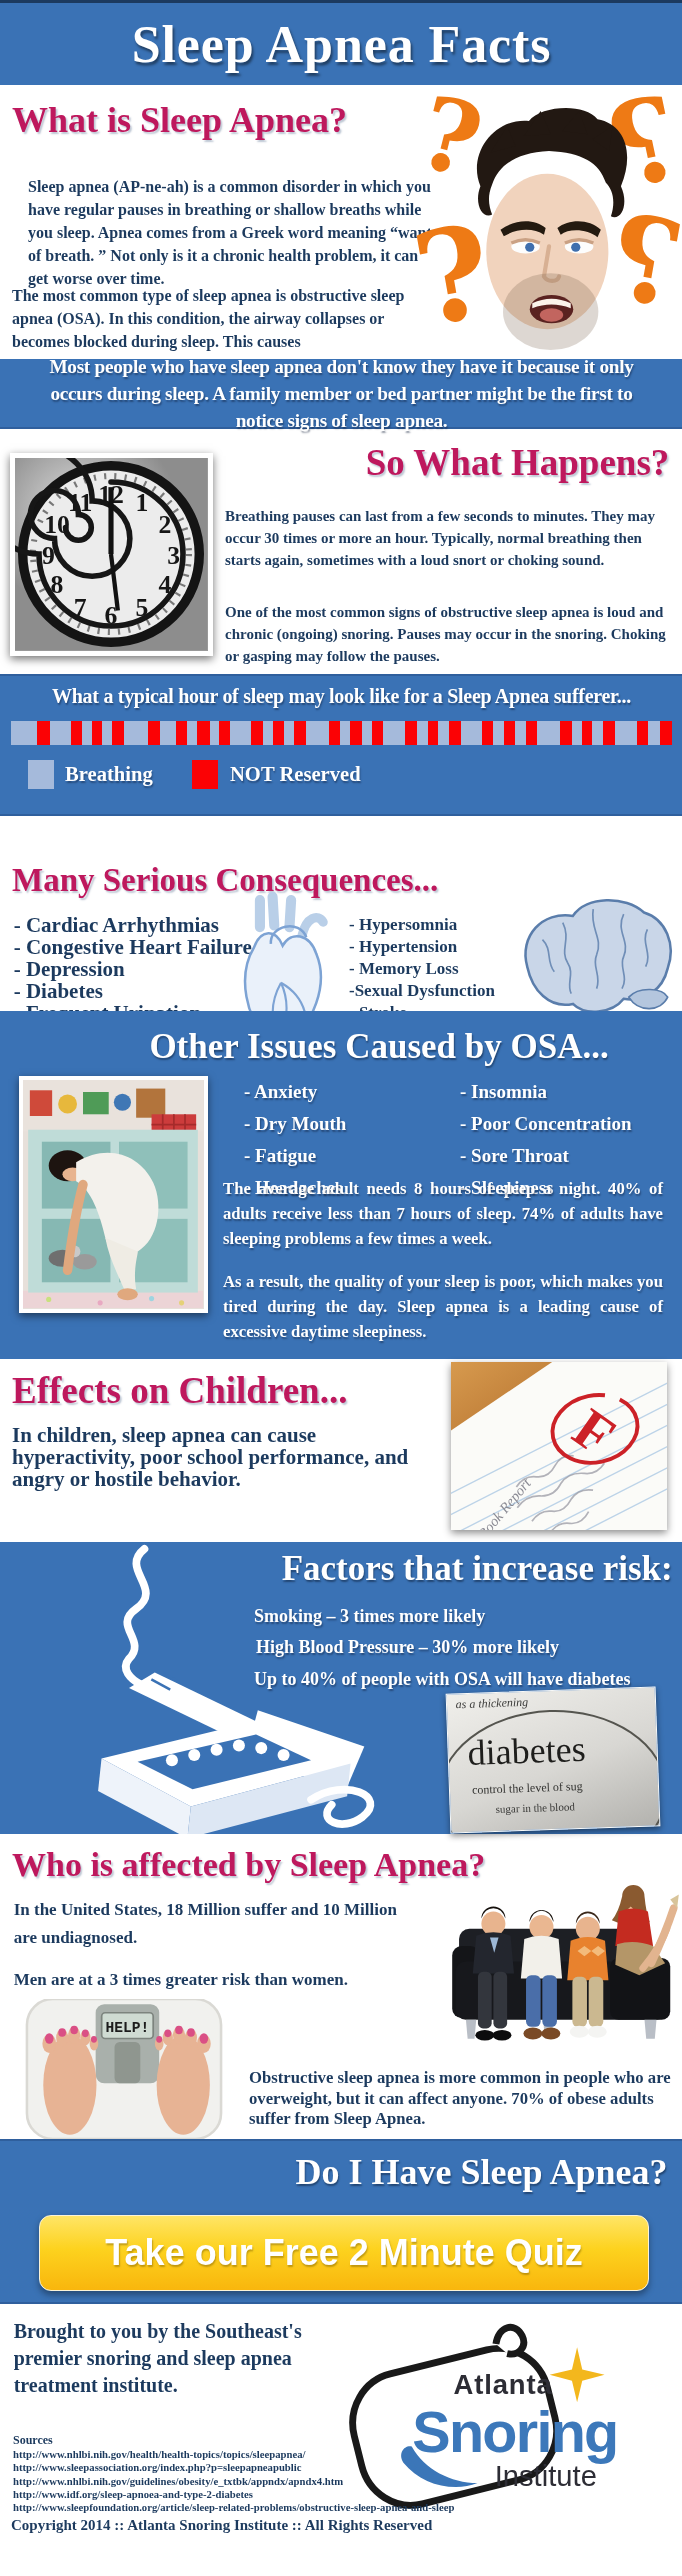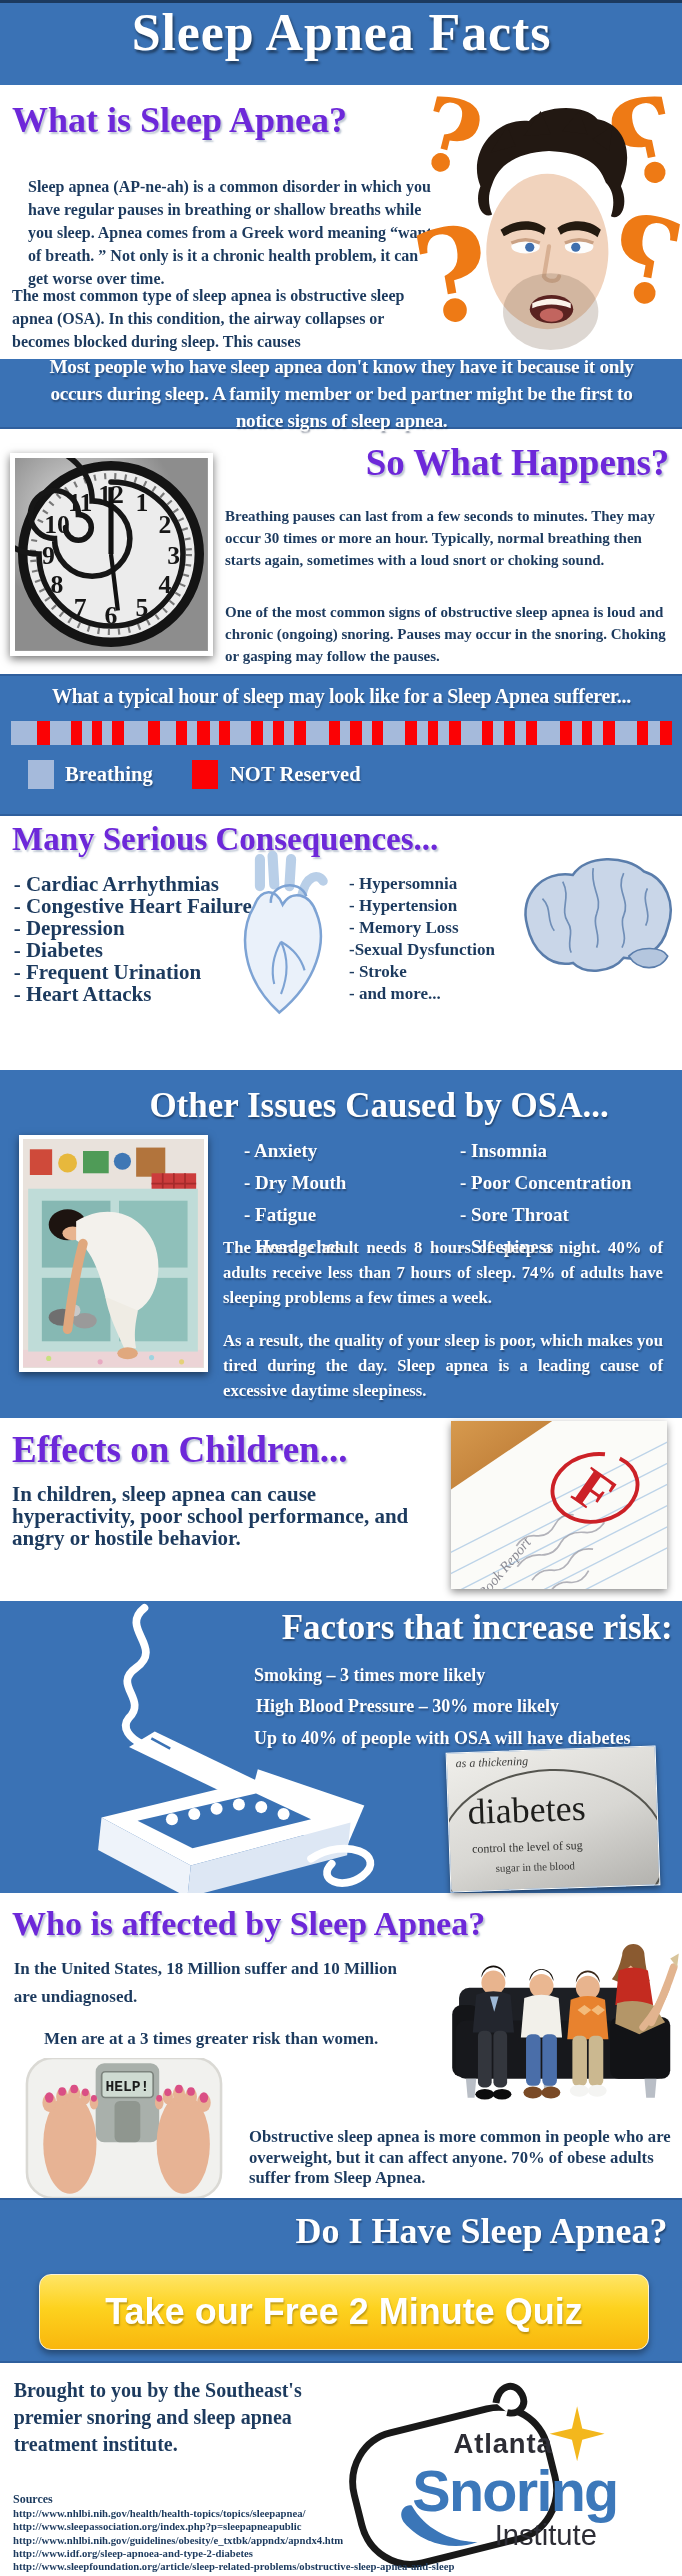--- a/index.html
+++ b/index.html
@@ -3,21 +3,21 @@
 <meta charset="utf-8">
 <style>
   html,body{margin:0;padding:0;background:#ffffff;}
   .serif{font-family:"Liberation Serif","DejaVu Serif",serif;}
   #page{position:relative;width:683px;height:2576px;margin:0 auto;background:#fff;overflow:hidden;
         font-family:"Liberation Serif","DejaVu Serif",serif;border-top:3.4px solid #1c3a5f;box-sizing:border-box;}
   .sec{position:relative;width:683px;box-sizing:border-box;}
   .blue{background:#3a72b5;}
   .abs{position:absolute;}
   h1,h2{margin:0;font-weight:bold;}
-  .h-big{font-size:35px;color:#6d28d9;text-shadow:1.7px 1.7px 1.7px rgba(110,130,160,.45);}
+  .h-big{font-size:35px;color:#be185d;text-shadow:1.7px 1.7px 1.7px rgba(110,130,160,.45);}
   .h-white{color:#fff;text-shadow:0.9px 1.7px 1.7px rgba(10,25,50,.5);}
   .body-txt{color:#1c3a5e;font-weight:bold;}
   .wht-txt{color:#fff;font-weight:bold;text-shadow:0.9px 1.7px 1.7px rgba(10,25,50,.45);}
   .qmark{position:absolute;color:#ee7a15;font-weight:bold;line-height:1;font-family:"DejaVu Serif","Liberation Serif",serif;}
   .framed{border:5.2px solid #fff;box-shadow:0 2.6px 8.6px rgba(0,0,0,.55);box-sizing:border-box;background:#999;}
   .strip{display:flex;height:24px;overflow:hidden;}
   .seg-b{background:#a5badb;}
   .seg-r{background:#fb0205;}
   .swatch{position:absolute;width:26px;height:29px;}
   .list .li{white-space:nowrap;}
@@ -27,21 +27,21 @@
   .btn-quiz span{font-family:"Liberation Sans","DejaVu Sans",sans-serif;font-weight:bold;font-size:36px;color:#fff;
     text-shadow:0.9px 1.7px 1.7px rgba(120,90,0,.45);}
   .src{font-size:10.7px;line-height:13.3px;font-weight:bold;color:#1c3a5e;}
   .just{text-align:justify;}
 </style>
 </head>
 <body>
 
 <div id="page">
 
-  <div class="sec blue" style="height:82px;display:flex;justify-content:center;">
+  <div class="sec blue" style="height:82px;display:flex;align-items:center;justify-content:center;">
     <h1 class="h-white serif" style="font-size:52px;letter-spacing:0.9px;text-shadow:1.7px 2.6px 2.6px rgba(0,0,0,.45);">Sleep Apnea Facts</h1>
   </div>
 
   <div class="sec" style="height:274px;">
     <h2 class="abs h-big" style="left:12px;top:13.7px;font-size:36px;">What is Sleep Apnea?</h2>
     <p class="abs body-txt" style="left:12px;top:74px;width:410px;font-size:16px;line-height:23px;margin:16px;">Sleep apnea (AP-ne-ah) is a common disorder in which you have regular pauses in breathing or shallow  breaths while you sleep. Apnea comes from a Greek word meaning “want of breath. ” Not only is it a chronic health problem,  it can get worse over time.</p>
     <p class="abs body-txt" style="left:12px;top:199px;width:410px;font-size:16px;line-height:23px;margin:0;">The most common type of sleep apnea is obstructive sleep apnea (OSA). In this condition, the airway collapses or becomes blocked during sleep. This causes</p>
 
     <div class="abs" style="left:416px;top:0;width:266px;height:274px;">
       <span class="qmark" style="left:5.2px;top:1.7px;font-size:100px;transform:rotate(14deg);">?</span>
@@ -162,21 +162,21 @@
         <div class="seg-r" style="flex: 12 12 0px;"></div>
         <div class="seg-b" style="flex: 14 14 0px;"></div>
         <div class="seg-r" style="flex: 13 13 0px;"></div>
       </div>
     <div class="swatch seg-b" style="left: 27.5px; top: 84px; background: rgb(165, 186, 219);"></div>
     <div class="abs wht-txt" style="left:65px;top:87px;font-size:20.6px;">Breathing</div>
     <div class="swatch seg-r" style="left: 192px; top: 84px; background: rgb(251, 2, 5);"></div>
     <div class="abs wht-txt" style="left:230px;top:87px;font-size:20.6px;">NOT Reserved</div>
   </div>
 
-  <div class="sec" style="height:254px;">
+  <div class="sec" style="height:154px;margin-top:41px;">
     <h2 class="abs h-big" style="left:12px;top:5.2px;font-size:33px;">Many Serious Consequences...</h2>
     <div class="abs list body-txt" style="left:13.7px;top:57px;font-size:21px;line-height:22px;">
         <div class="li">- Cardiac Arrhythmias</div>
         <div class="li">- Congestive Heart Failure</div>
         <div class="li">- Depression</div>
         <div class="li">- Diabetes</div>
         <div class="li">- Frequent Urination</div>
         <div class="li">- Heart Attacks</div>
       </div>
     <div class="abs list body-txt" style="left:349px;top:57px;font-size:17px;line-height:22px;">
@@ -320,21 +320,21 @@
       <div class="abs" style="left:-12px;top:19px;width:225px;height:163px;border:2.6px solid #55554f;border-radius:50%;"></div>
       <div class="abs" style="left:19px;top:38px;font-size:36px;color:#1e1e1c;font-family:'Liberation Serif',serif;">diabetes</div>
       <div class="abs" style="left:22px;top:89px;font-size:12px;color:#333331;font-family:'Liberation Serif',serif;">control the level of sug</div>
       <div class="abs" style="left:45px;top:110px;font-size:11px;color:#3a3a38;font-family:'Liberation Serif',serif;">sugar in the blood</div>
     </div>
   </div>
 
   <div class="sec" style="height:305px;">
     <h2 class="abs h-big" style="left:12px;top:12px;font-size:34px;">Who is affected by Sleep Apnea?</h2>
     <p class="abs body-txt" style="left:13.7px;top:62px;width:385px;font-size:17px;line-height:27.5px;margin:0;">In the United States, 18 Million suffer and 10 Million are undiagnosed.</p>
-    <p class="abs body-txt" style="left:13.7px;top:136px;width:395px;font-size:17px;margin:0;text-align:center;">Men are at a 3 times greater risk than women.</p>
+    <p class="abs body-txt" style="left:13.7px;top:136px;width:395px;font-size:17px;margin:0;">Men are at a 3 times greater risk than women.</p>
     <svg class="abs" style="left:440px;top:45px;" width="239" height="182" viewBox="0 0 278 212">
       <rect x="22" y="58" width="210" height="54" rx="12" fill="#1d1f24"></rect>
       <rect x="14" y="78" width="32" height="84" rx="11" fill="#141518"></rect>
       <rect x="18" y="96" width="246" height="68" rx="12" fill="#17181c"></rect>
       <rect x="198" y="92" width="70" height="72" rx="10" fill="#121316"></rect>
       <polygon points="30,164 42,164 40,186 32,186" fill="#b9bec6"></polygon>
       <polygon points="120,164 132,164 130,186 122,186" fill="#b9bec6"></polygon>
       <polygon points="238,164 252,164 250,186 240,186" fill="#b9bec6"></polygon>
       <circle cx="62" cy="52" r="14" fill="#e8b48e"></circle>
         <path d="M48,46 a14 14 0 0 1 28,0 q-4,-12 -14,-12 q-10,0 -14,12" fill="#15100c"></path>

